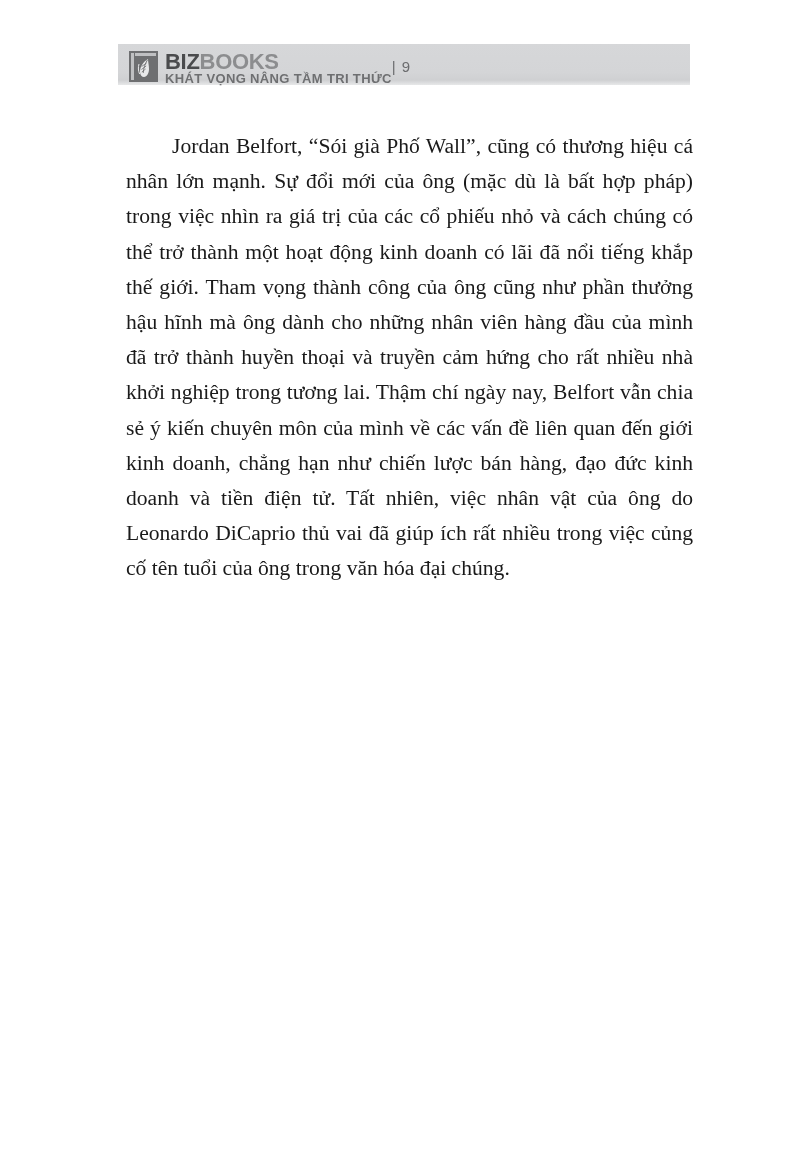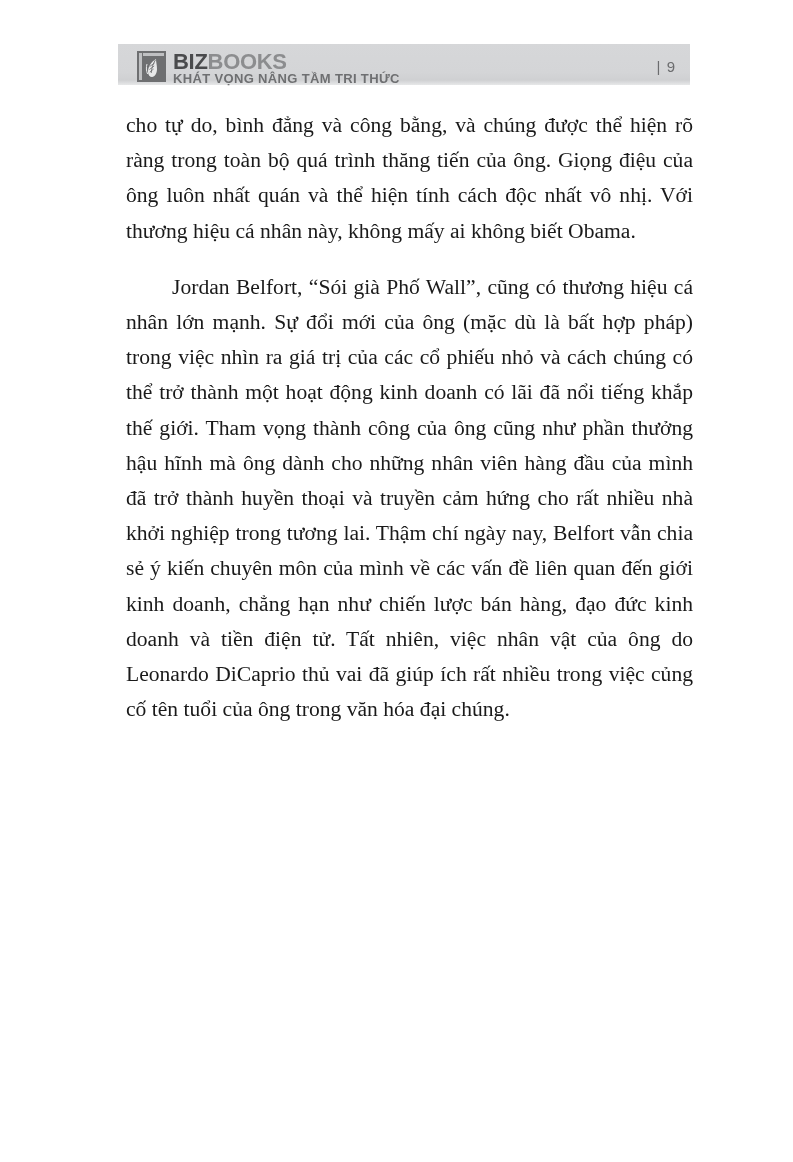--- a/index.html
+++ b/index.html
@@ -29,24 +29,22 @@
     width: 572px;
     height: 41px;
     background: linear-gradient(to bottom, #d6d7d9 0%, #d4d5d7 70%, #cfd0d2 88%, #e7e8e9 100%);
   }
 
   .header-inner {
     position: absolute;
     inset: 0;
     display: flex;
     align-items: center;
-    justify-content: space-between;
     padding: 4px 12px 0 11px;
     box-sizing: border-box;
-    margin-left: 8px;
   }
 
   .logo-group {
     display: flex;
     align-items: center;
     gap: 7px;
   }
 
   .logo-mark {
     width: 29px;
@@ -162,17 +160,16 @@
           <div class="tagline">KHÁT VỌNG NÂNG TẦM TRI THỨC</div>
         </div>
       </div>
 
       <div class="folio">| 9</div>
 
     </div>
   </div>
 
   <div class="body-col">
-    <p>cho tự do, bình đẳng và công bằng, và chúng được thể hiện rõ ràng trong toàn bộ quá trình thăng tiến của ông. Giọng điệu của ông luôn nhất quán và thể hiện tính cách độc nhất vô nhị. Với thương hiệu cá nhân này, không mấy ai không biết Obama.</p>
     <p class="indent">Jordan Belfort, “Sói già Phố Wall”, cũng có thương hiệu cá nhân lớn mạnh. Sự đổi mới của ông (mặc dù là bất hợp pháp) trong việc nhìn ra giá trị của các cổ phiếu nhỏ và cách chúng có thể trở thành một hoạt động kinh doanh có lãi đã nổi tiếng khắp thế giới. Tham vọng thành công của ông cũng như phần thưởng hậu hĩnh mà ông dành cho những nhân viên hàng đầu của mình đã trở thành huyền thoại và truyền cảm hứng cho rất nhiều nhà khởi nghiệp trong tương lai. Thậm chí ngày nay, Belfort vẫn chia sẻ ý kiến chuyên môn của mình về các vấn đề liên quan đến giới kinh doanh, chẳng hạn như chiến lược bán hàng, đạo đức kinh doanh và tiền điện tử. Tất nhiên, việc nhân vật của ông do Leonardo DiCaprio thủ vai đã giúp ích rất nhiều trong việc củng cố tên tuổi của ông trong văn hóa đại chúng.</p>
   </div>
 
 </div>
 
 </body></html>

